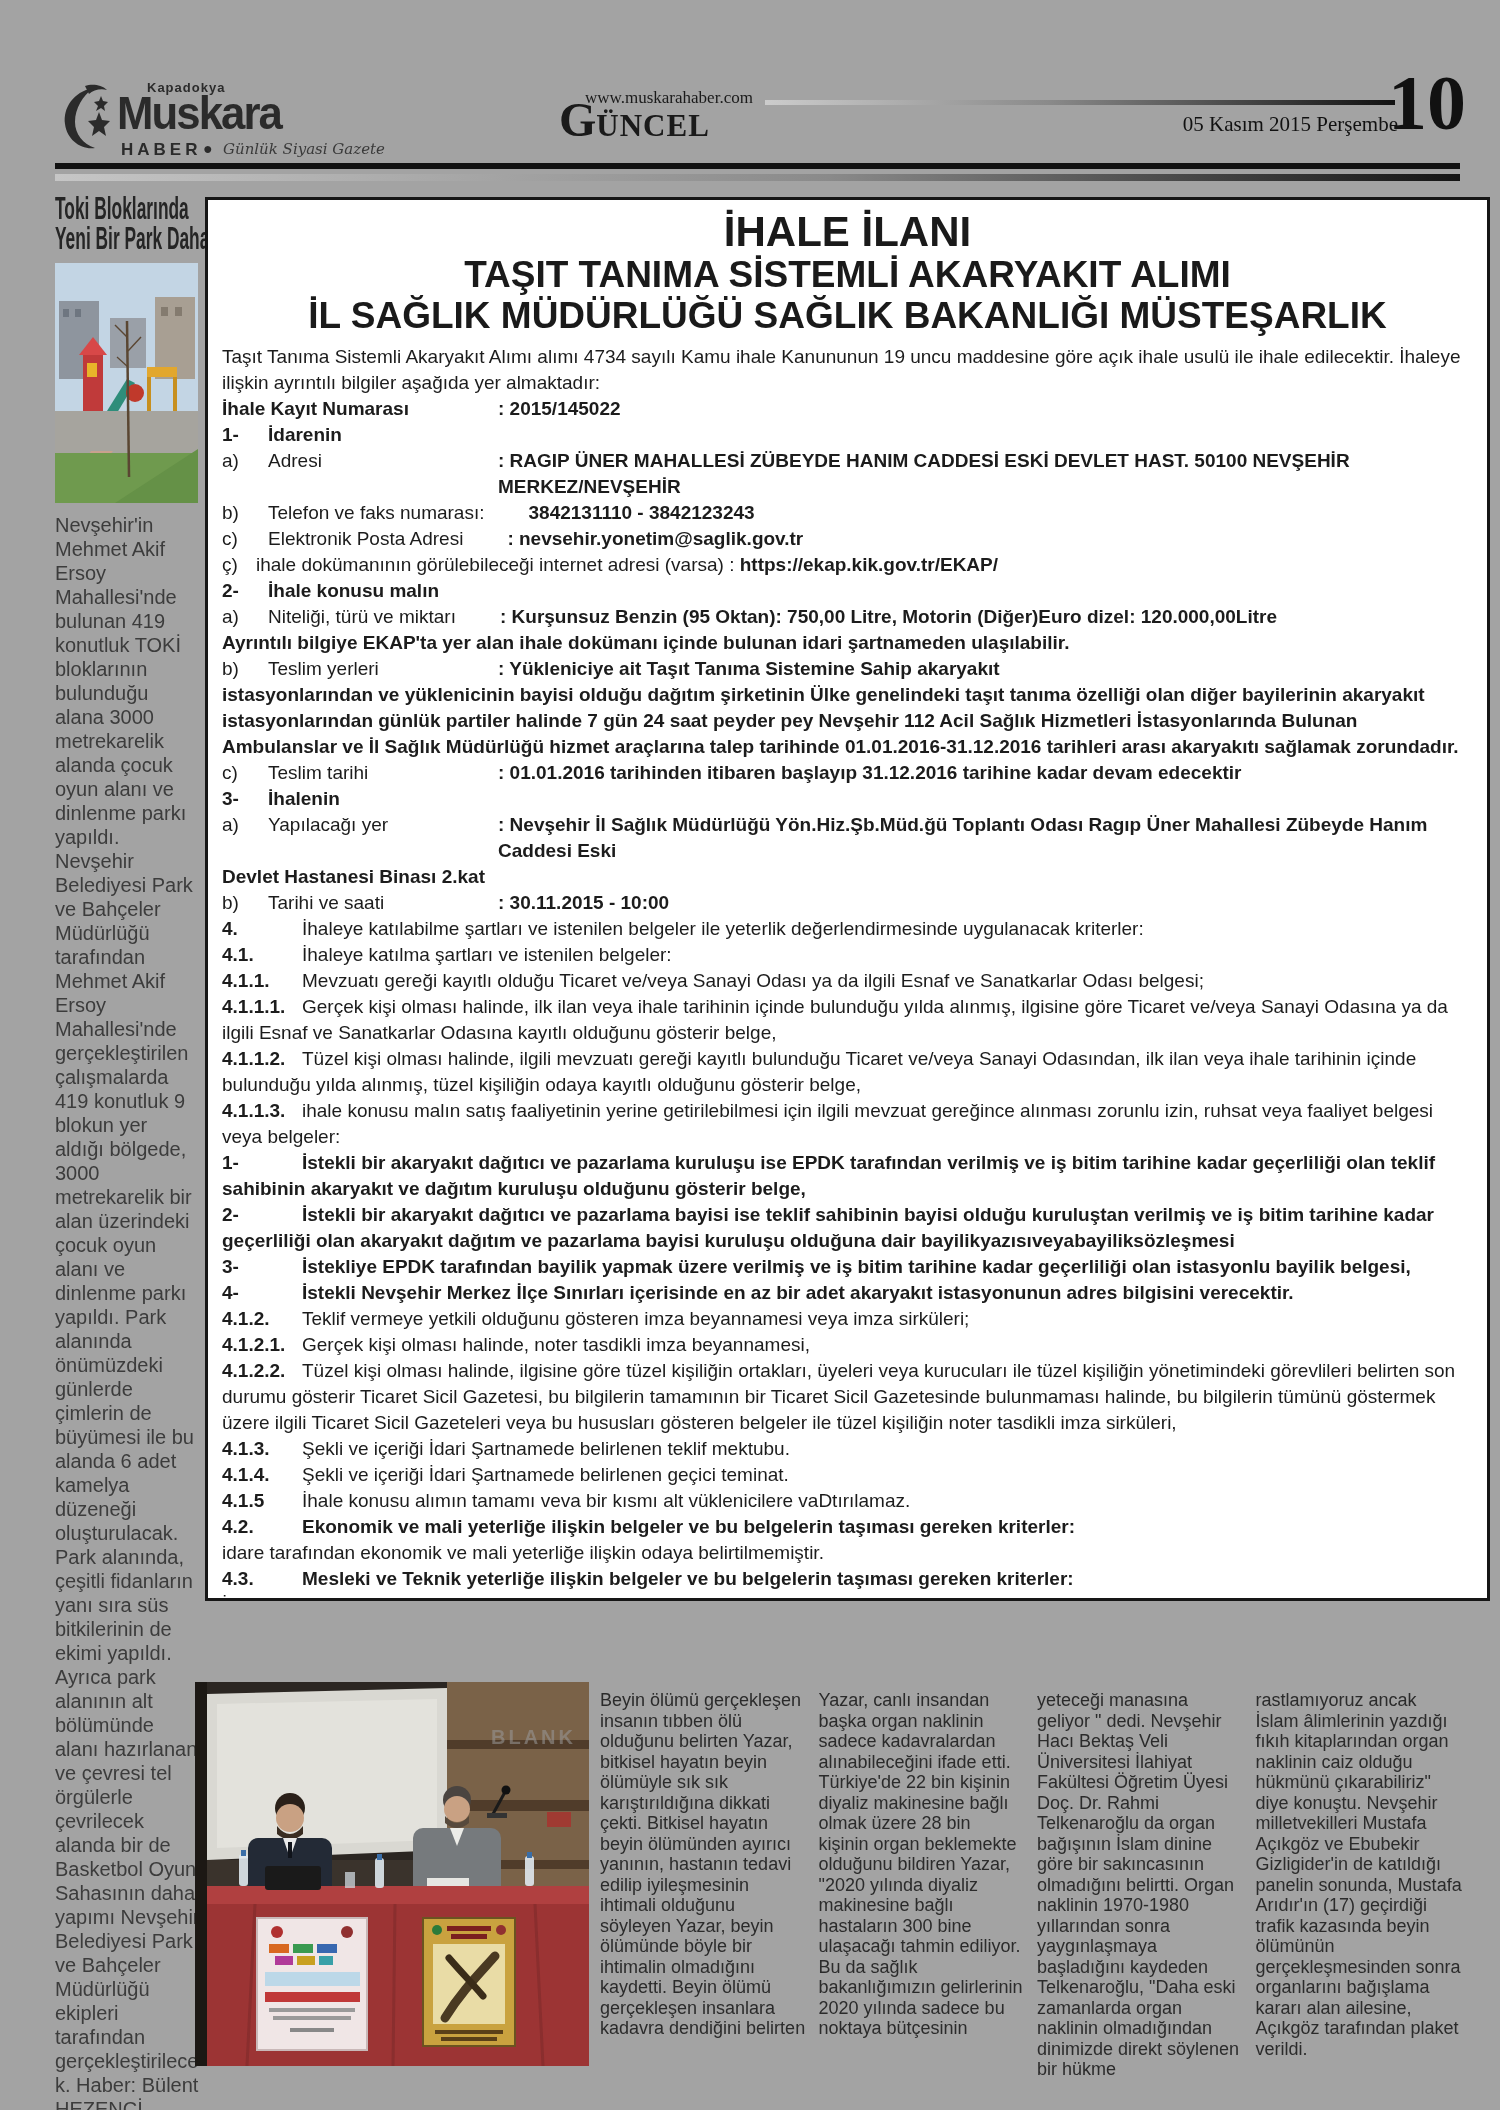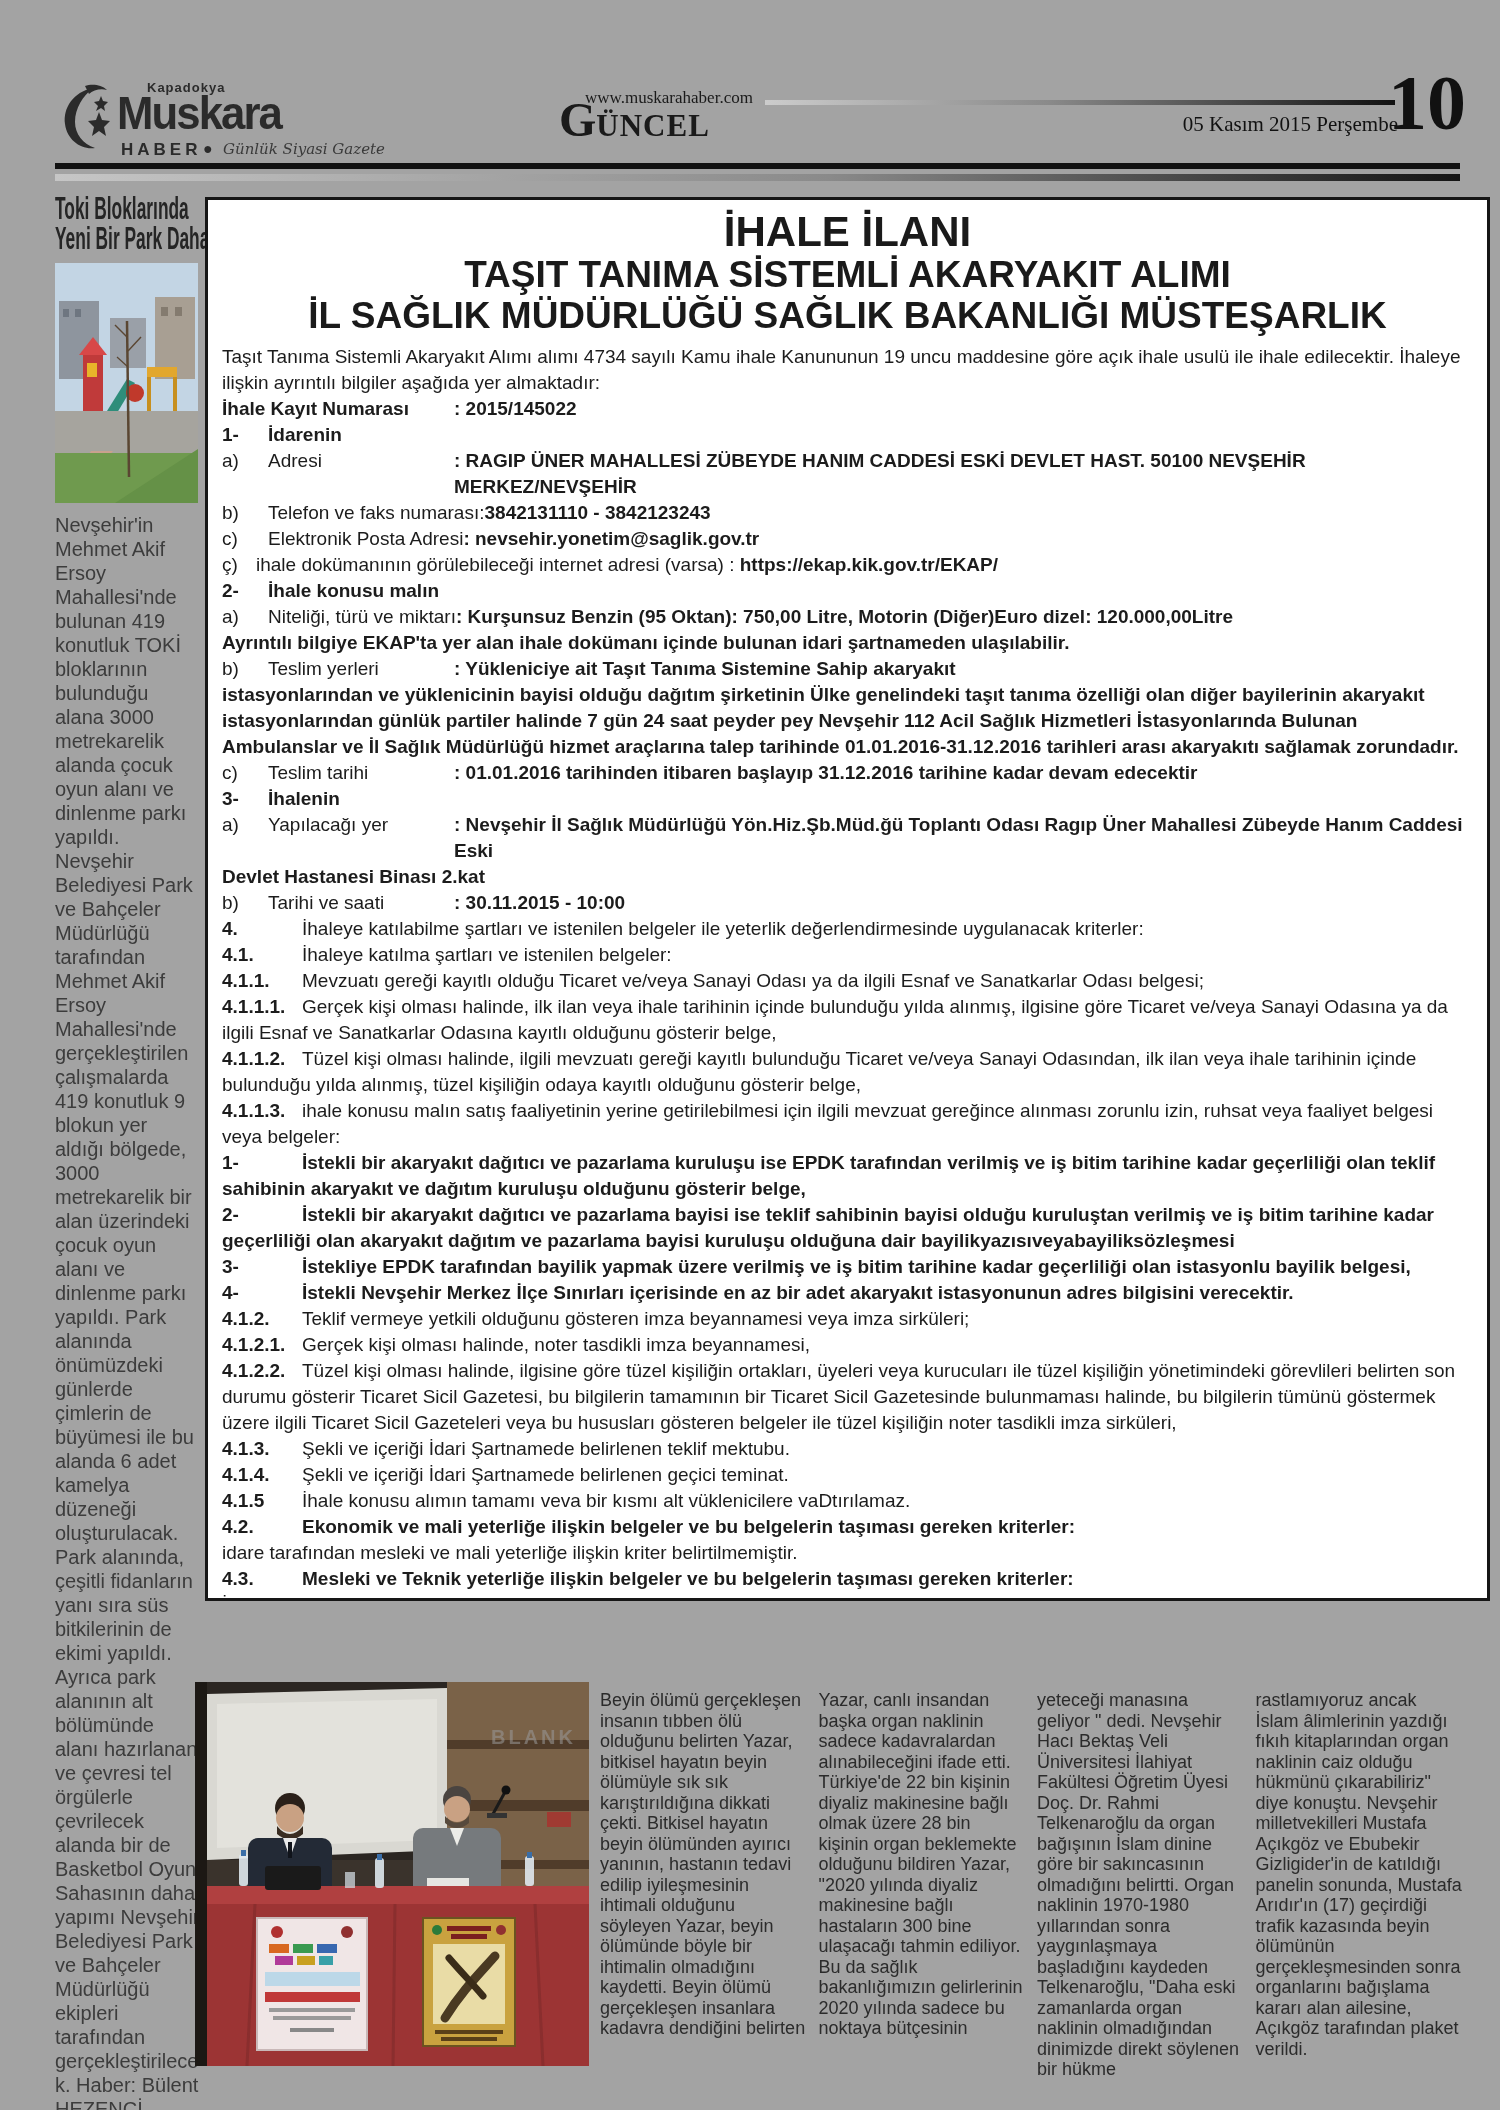--- a/index.html
+++ b/index.html
@@ -42,21 +42,21 @@
   .t-h1 { text-align:center; font-weight:bold; font-size:42px; line-height:1.12; color:#1a1a1a; }
   .t-h2 { text-align:center; font-weight:bold; font-size:37px; line-height:1.1; color:#1a1a1a; }
   .t-h3 { text-align:center; font-weight:bold; font-size:37px; line-height:1.1; color:#1a1a1a; }
   .rows { margin-top:8px; font-size:19px; line-height:26px; color:#1c1c1c; }
   .rows p, .rows .kv { margin:0; }
   .b { font-weight:bold; }
   .kv { display:flex; }
   .kv .n { flex:0 0 46px; }
   .kv .k { flex:0 0 auto; min-width:186px; }
   .kv .k.wide { min-width:232px; }
-  .kv .v { flex:1; }
+  .kv .v { flex:1;margin-left:44px; }
   .num { display:inline-block; min-width:80px; }
 
   
   .article-headline { position:absolute; left:198px; top:1604px; width:1262px; height:72px; overflow:visible; }
   .article-headline span { display:inline-block; font-size:60px; font-weight:900; letter-spacing:-1px;
       white-space:nowrap; transform:scaleX(.66); transform-origin:left top; color:#222; }
   .article-photo { position:absolute; left:195px; top:1682px; width:394px; height:384px; display:block; }
   .article-columns { position:absolute; left:600px; top:1690px; width:862px; display:flex; gap:12px; }
   .col { flex:1; font-size:18px; line-height:20.5px; color:#2b2b2b; }
 </style>
@@ -201,21 +201,21 @@
         <p class="prow"><span class="num b">2-</span><span class="b">İstekli bir akaryakıt dağıtıcı ve pazarlama bayisi ise teklif sahibinin bayisi olduğu kuruluştan verilmiş ve iş bitim tarihine kadar geçerliliği olan akaryakıt dağıtım ve pazarlama bayisi kuruluşu olduğuna dair bayilikyazısıveyabayiliksözleşmesi</span></p>
         <p class="prow"><span class="num b">3-</span><span class="b">İstekliye EPDK tarafından bayilik yapmak üzere verilmiş ve iş bitim tarihine kadar geçerliliği olan istasyonlu bayilik belgesi,</span></p>
         <p class="prow"><span class="num b">4-</span><span class="b">İstekli Nevşehir Merkez İlçe Sınırları içerisinde en az bir adet akaryakıt istasyonunun adres bilgisini verecektir.</span></p>
         <p class="prow"><span class="num b">4.1.2.</span><span>Teklif vermeye yetkili olduğunu gösteren imza beyannamesi veya imza sirküleri;</span></p>
         <p class="prow"><span class="num b">4.1.2.1.</span><span>Gerçek kişi olması halinde, noter tasdikli imza beyannamesi,</span></p>
         <p class="prow"><span class="num b">4.1.2.2.</span><span>Tüzel kişi olması halinde, ilgisine göre tüzel kişiliğin ortakları, üyeleri veya kurucuları ile tüzel kişiliğin yönetimindeki görevlileri belirten son durumu gösterir Ticaret Sicil Gazetesi, bu bilgilerin tamamının bir Ticaret Sicil Gazetesinde bulunmaması halinde, bu bilgilerin tümünü göstermek üzere ilgili Ticaret Sicil Gazeteleri veya bu hususları gösteren belgeler ile tüzel kişiliğin noter tasdikli imza sirküleri,</span></p>
         <p class="prow"><span class="num b">4.1.3.</span><span>Şekli ve içeriği İdari Şartnamede belirlenen teklif mektubu.</span></p>
         <p class="prow"><span class="num b">4.1.4.</span><span>Şekli ve içeriği İdari Şartnamede belirlenen geçici teminat.</span></p>
         <p class="prow"><span class="num b">4.1.5</span><span>İhale konusu alımın tamamı veva bir kısmı alt vüklenicilere vaDtırılamaz.</span></p>
         <p class="prow"><span class="num b">4.2.</span><span class="b">Ekonomik ve mali yeterliğe ilişkin belgeler ve bu belgelerin taşıması gereken kriterler:</span></p>
-        <p class="prow"><span>idare tarafından mesleki ve mali yeterliğe ilişkin kriter belirtilmemiştir.</span></p>
+        <p class="prow"><span>idare tarafından ekonomik ve mali yeterliğe ilişkin odaya belirtilmemiştir.</span></p>
         <p class="prow"><span class="num b">4.3.</span><span class="b">Mesleki ve Teknik yeterliğe ilişkin belgeler ve bu belgelerin taşıması gereken kriterler:</span></p>
         <p class="prow"><span>İdare tarafından mesleki ve teknik yeterliğe ilişkin kriter belirtilmemiştir.</span></p>
       </div>
   </div>
 
 
   <svg class="article-photo" viewBox="0 0 394 384" preserveAspectRatio="none">
     <rect x="0" y="0" width="394" height="384" fill="#2b2622"></rect>
     <rect x="0" y="0" width="12" height="384" fill="#1c1814"></rect>
     <polygon points="12,12 252,6 252,168 12,178" fill="#d9d8d2"></polygon>

